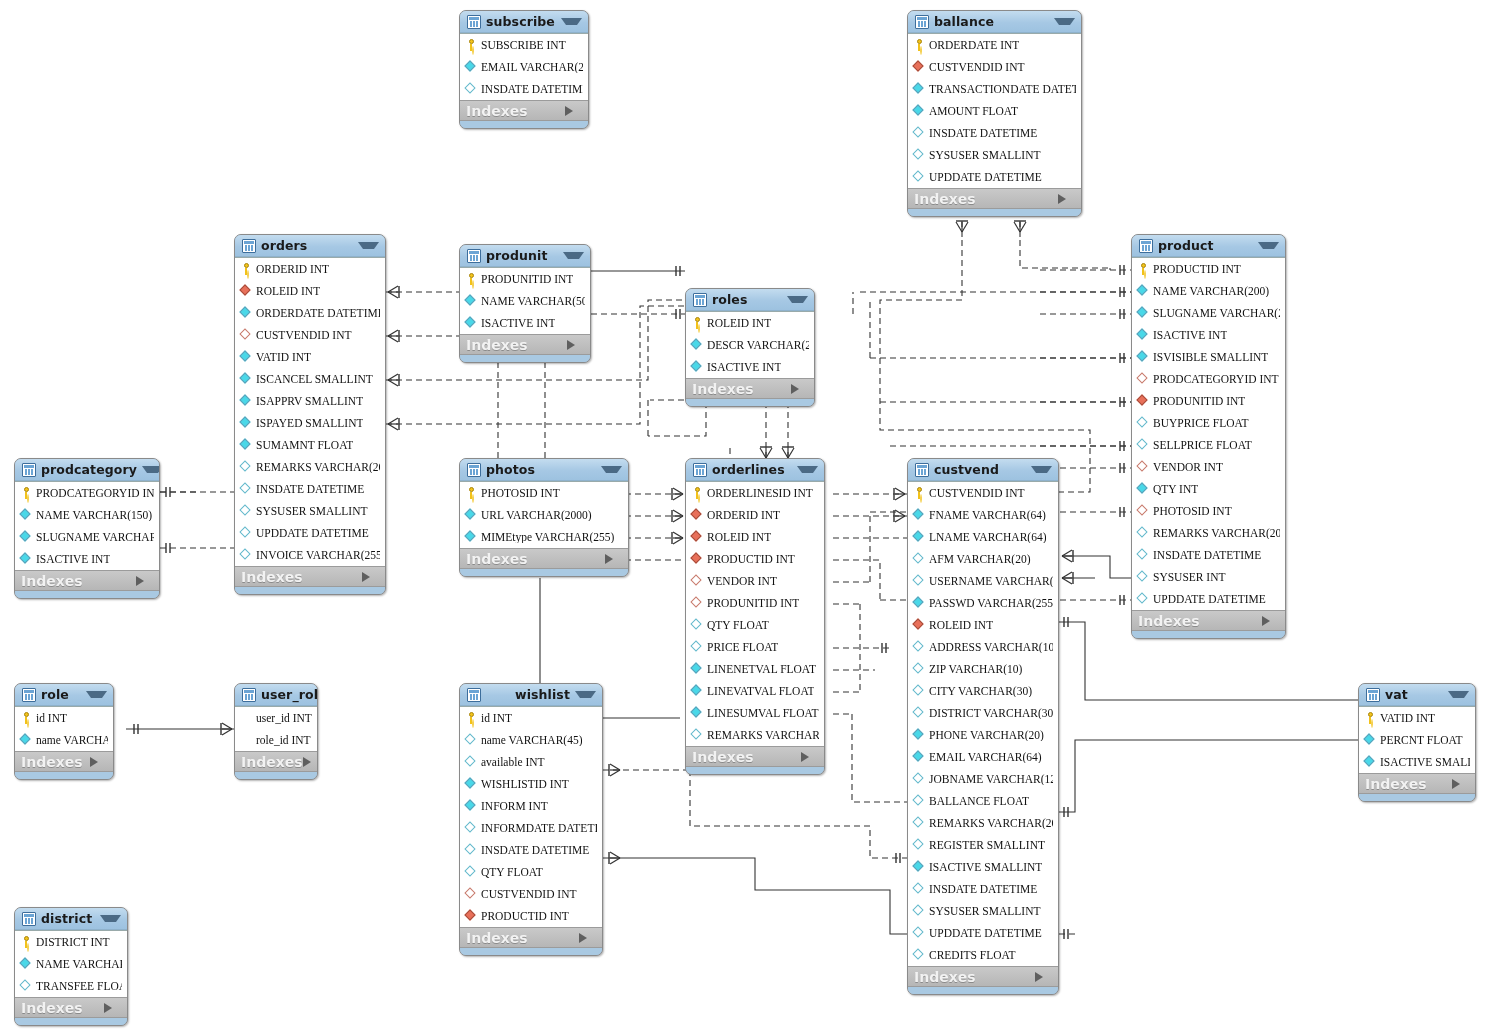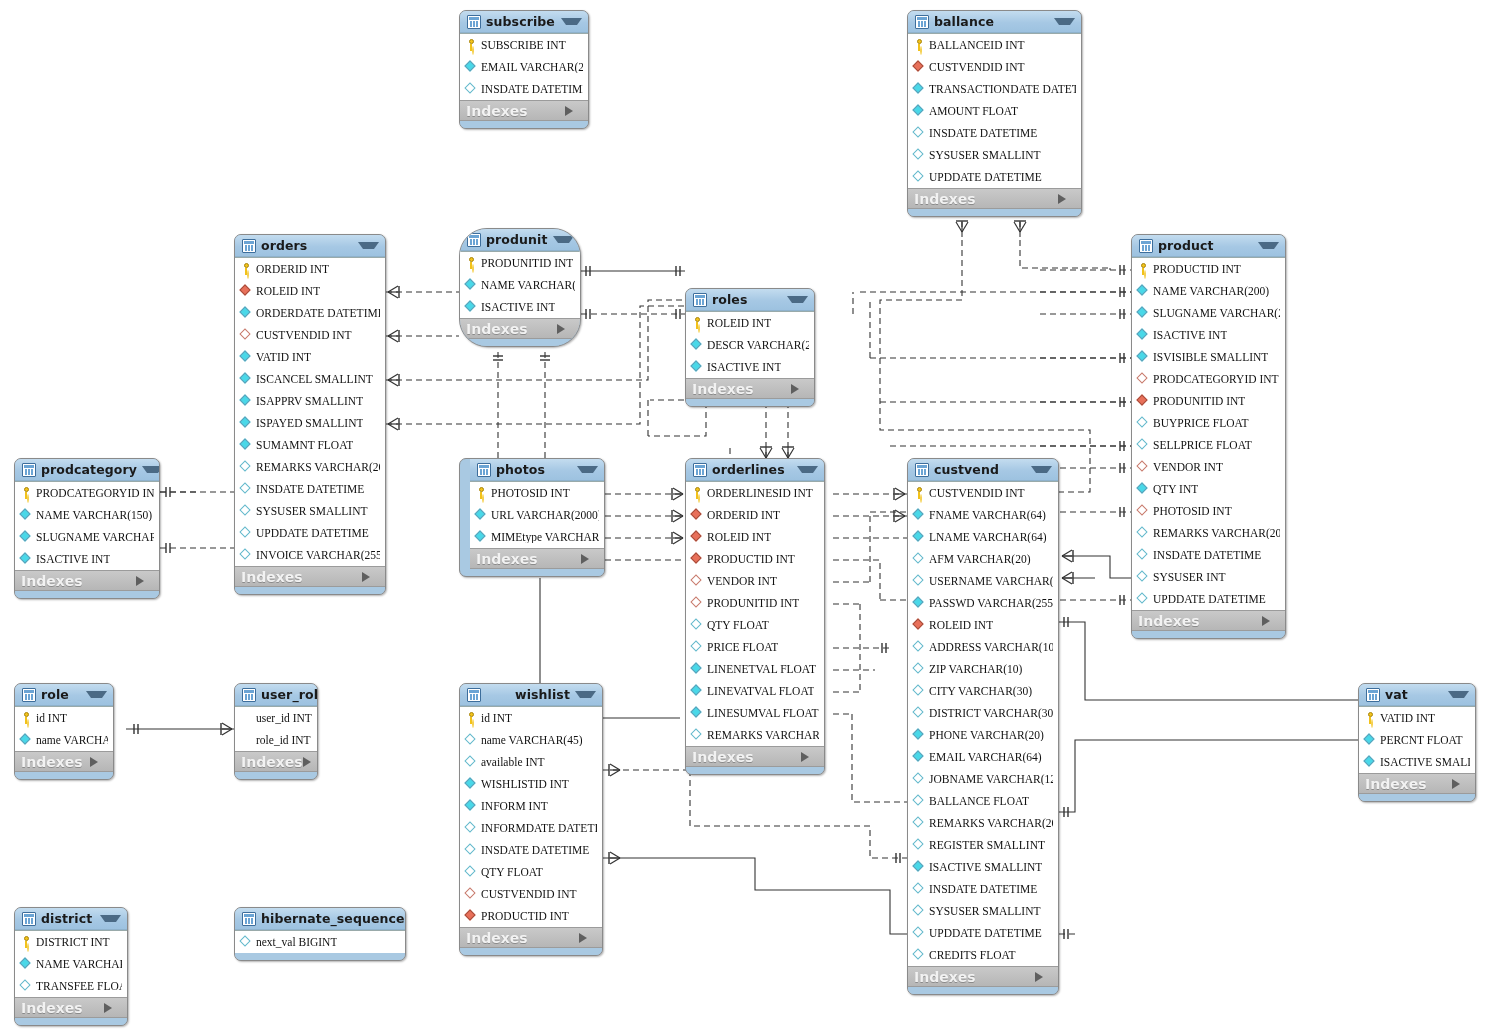--- a/index.html
+++ b/index.html
@@ -266,21 +266,21 @@
     </div>
     <div class="tbl" style="left: 907px; top: 10px; width: 175px;">
       <div class="hdr">
         <span class="tblicon"></span>
         <span class="tname">ballance</span>
         <span class="caret"></span>
       </div>
       <div class="cols">
         <div class="row">
           <span class="g key"></span>
-          <span class="cname">BALLANCEID INT</span>
+          <span class="cname">ORDERDATE INT</span>
         </div>
         <div class="row">
           <span class="g dia red"></span>
           <span class="cname">CUSTVENDID INT</span>
         </div>
         <div class="row">
           <span class="g dia"></span>
           <span class="cname">TRANSACTIONDATE DATETIME</span>
         </div>
         <div class="row">
@@ -369,21 +369,21 @@
           <span class="g dia hollow"></span>
           <span class="cname">INVOICE VARCHAR(255)</span>
         </div>
       </div>
       <div class="idx">
         <span>Indexes</span>
         <span class="arrow"></span>
       </div>
       <div class="foot"></div>
     </div>
-    <div class="tbl" style="left: 459px; top: 228px; width: 122px; border-radius: 28px;">
+    <div class="tbl" style="left: 459px; top: 244px; width: 132px;">
       <div class="hdr">
         <span class="tblicon"></span>
         <span class="tname">produnit</span>
         <span class="caret"></span>
       </div>
       <div class="cols">
         <div class="row">
           <span class="g key"></span>
           <span class="cname">PRODUNITID INT</span>
         </div>
@@ -529,21 +529,21 @@
           <span class="g dia"></span>
           <span class="cname">ISACTIVE INT</span>
         </div>
       </div>
       <div class="idx">
         <span>Indexes</span>
         <span class="arrow"></span>
       </div>
       <div class="foot"></div>
     </div>
-    <div class="tbl" style="left: 459px; top: 458px; width: 146px; padding-left: 10px;">
+    <div class="tbl" style="left: 459px; top: 458px; width: 170px;">
       <div class="hdr">
         <span class="tblicon"></span>
         <span class="tname">photos</span>
         <span class="caret"></span>
       </div>
       <div class="cols">
         <div class="row">
           <span class="g key"></span>
           <span class="cname">PHOTOSID INT</span>
         </div>
@@ -869,26 +869,13 @@
           <span class="g dia hollow"></span>
           <span class="cname">TRANSFEE FLOAT</span>
         </div>
       </div>
       <div class="idx">
         <span>Indexes</span>
         <span class="arrow"></span>
       </div>
       <div class="foot"></div>
     </div>
-    <div class="tbl" style="left: 234px; top: 907px; width: 172px;">
-      <div class="hdr">
-        <span class="tblicon"></span>
-        <span class="tname">hibernate_sequence</span>
-      </div>
-      <div class="cols">
-        <div class="row">
-          <span class="g dia hollow"></span>
-          <span class="cname">next_val BIGINT</span>
-        </div>
-      </div>
-      <div class="foot"></div>
-    </div>
   </div>
 
 </body></html>

